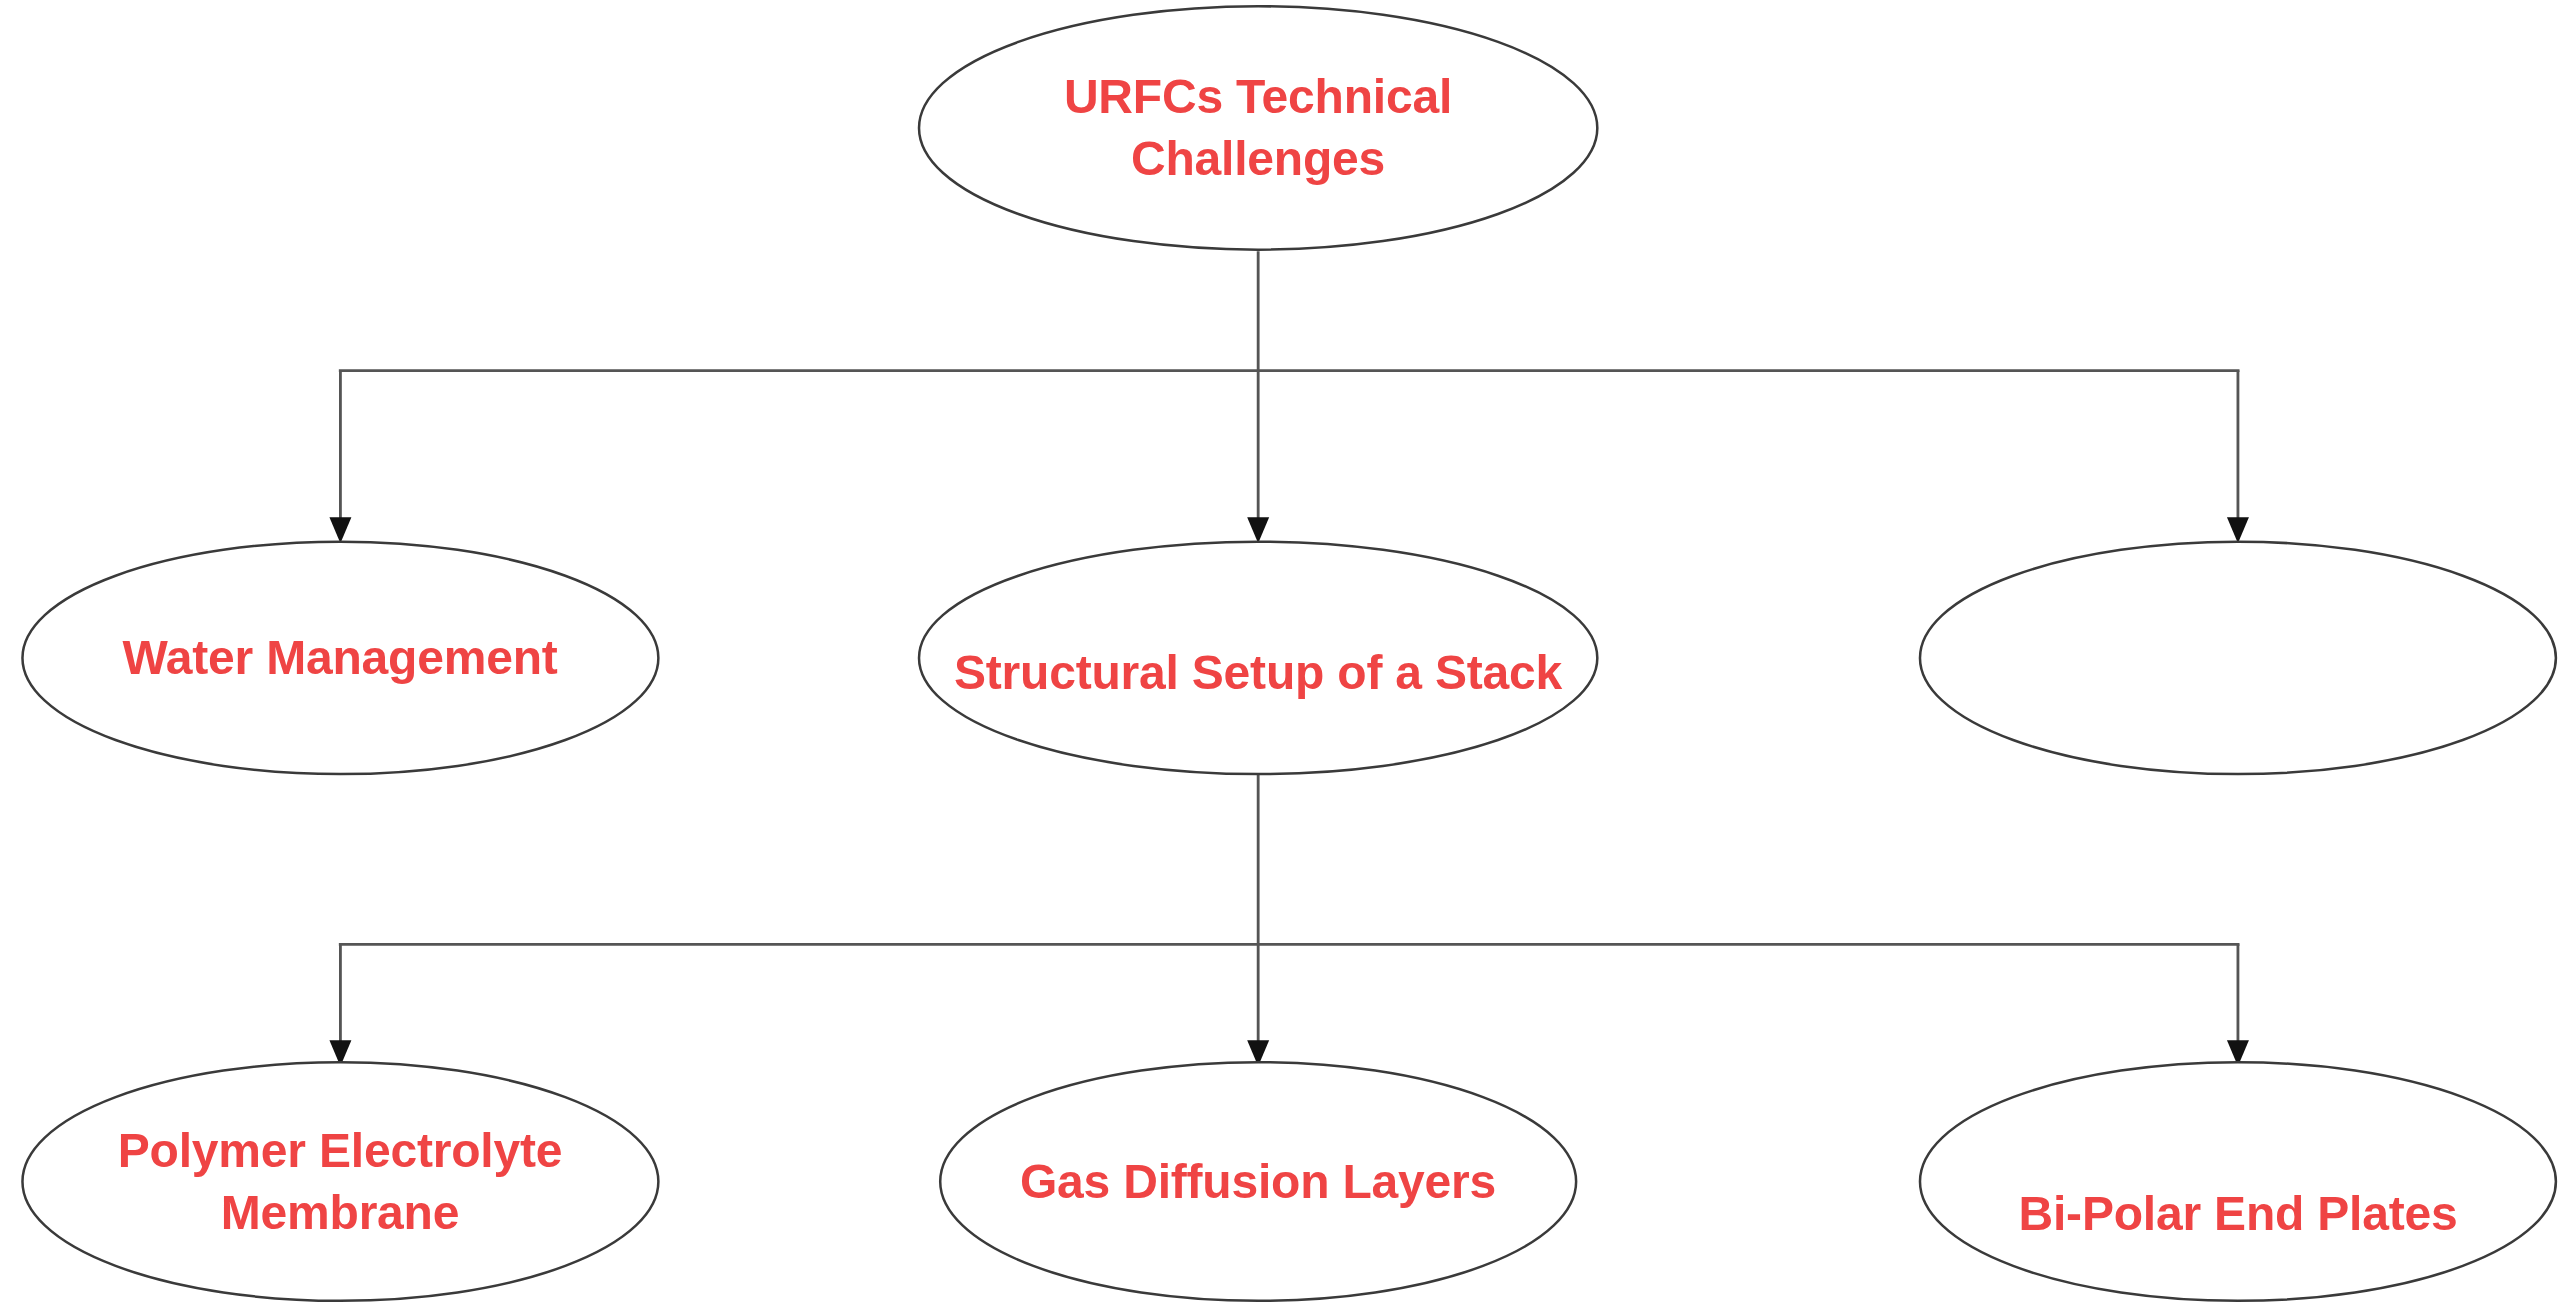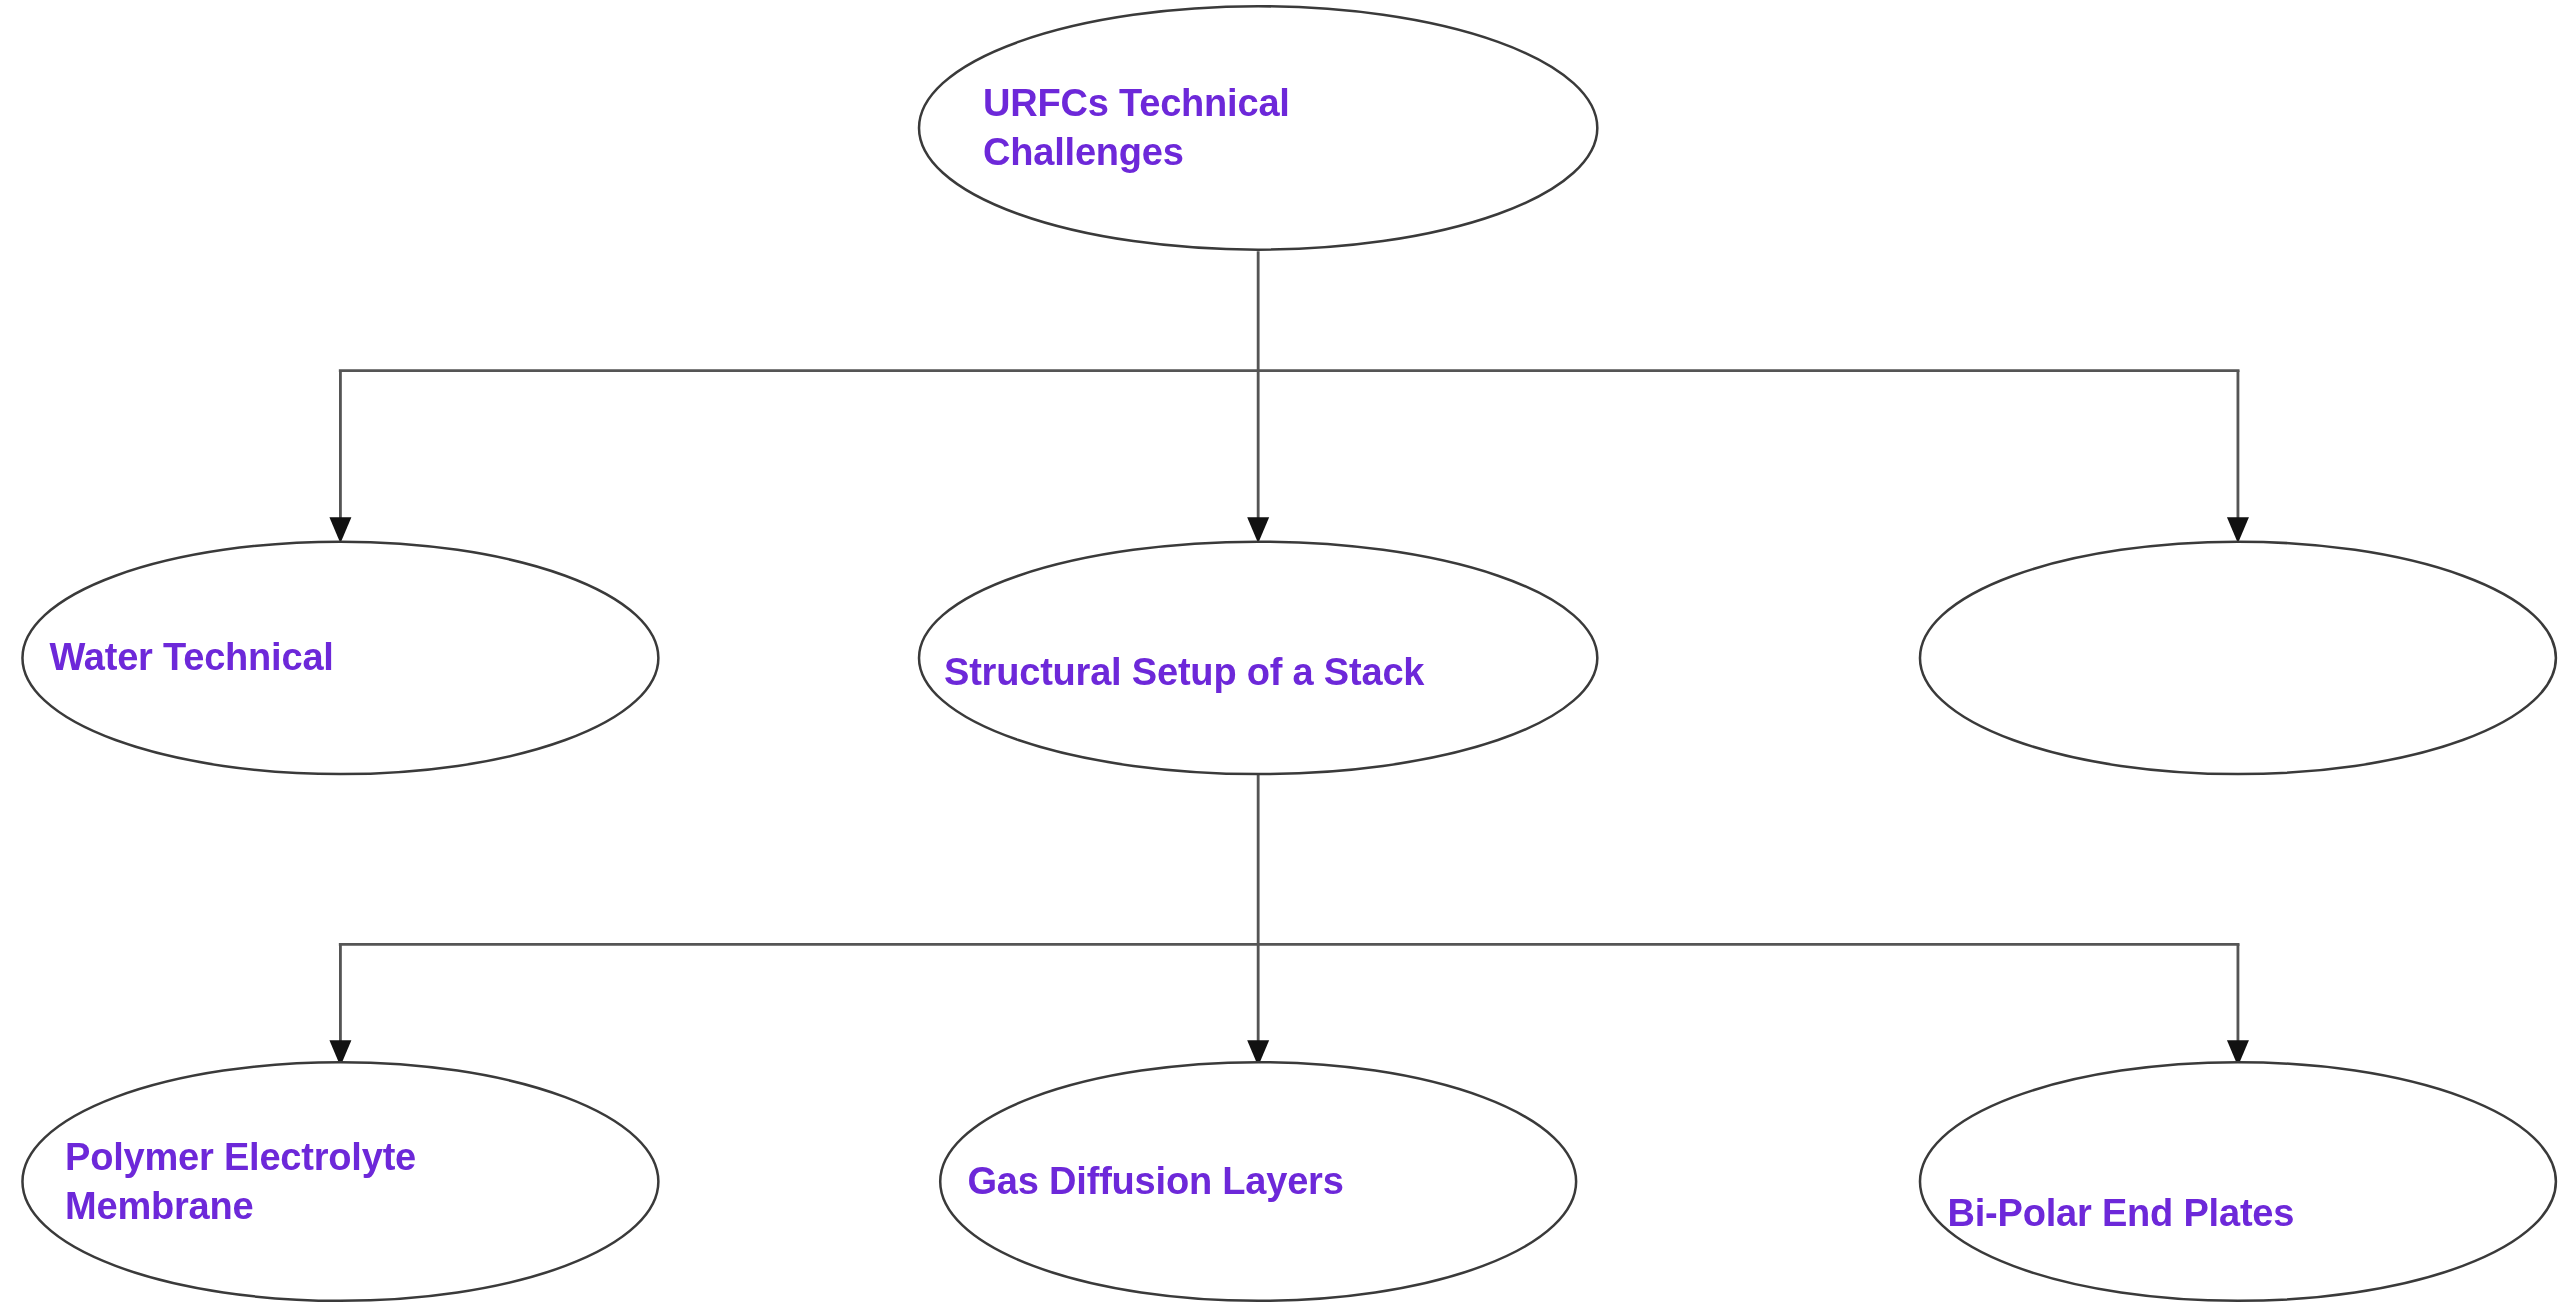--- a/index.html
+++ b/index.html
@@ -36,29 +36,30 @@
     stroke-width: 3.6;
     fill: none;
     stroke-linecap: butt;
   }
   .arrow-head {
     fill: #111111;
     stroke: none;
   }
   .node-label {
     position: absolute;
+    text-align: center;
     font-family: "Liberation Sans", sans-serif;
     font-weight: bold;
-    color: #6d28d9;
+    color: #ef4444;
     line-height: 1.30;
     letter-spacing: -0.2px;
     white-space: pre-line;
     transform: translate(-50%, -50%);
     pointer-events: none;
-    font-size: 38px;
+    font-size: 48px;
   }
   .node-label.light {
     font-weight: normal;
     letter-spacing: 0px;
   }
 </style>
 </head>
 <body>
 
 <div id="stage">
@@ -102,21 +103,21 @@
     <ellipse class="node-ellipse" cx="1602" cy="838" rx="432" ry="148"></ellipse>
     <ellipse class="node-ellipse" cx="2850" cy="838" rx="405" ry="148"></ellipse>
     <ellipse class="node-ellipse" cx="433" cy="1505" rx="405" ry="152"></ellipse>
     <ellipse class="node-ellipse" cx="1602" cy="1505" rx="405" ry="152"></ellipse>
     <ellipse class="node-ellipse" cx="2850" cy="1505" rx="405" ry="152"></ellipse>
   </svg>
 
   <div class="node-label" style="left:1258px; top:128px; width:550px;">URFCs Technical
 Challenges</div>
 
-  <div class="node-label" style="left:340px; top:658px; width:581px;">Water Technical</div>
+  <div class="node-label" style="left:340px; top:658px; width:581px;">Water Management</div>
 
   <div class="node-label" style="left:1258px; top:673px; width:628px;">Structural Setup of a Stack</div>
 
 
   <div class="node-label" style="left:340px; top:1182px; width:550px;">Polymer Electrolyte
 Membrane</div>
 
   <div class="node-label" style="left:1258px; top:1182px; width:581px;">Gas Diffusion Layers</div>
 
   <div class="node-label" style="left:2238px; top:1182px; width:581px;margin-top:32px;">Bi-Polar End Plates</div>

